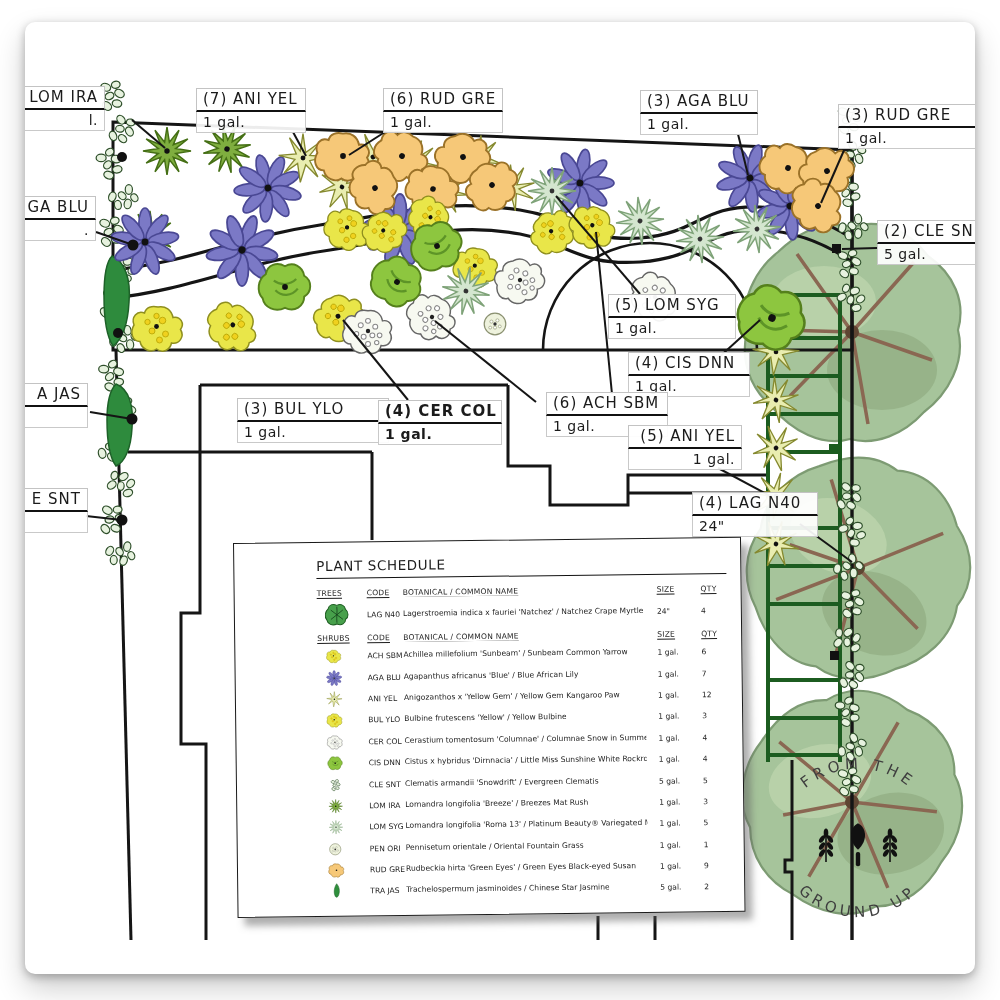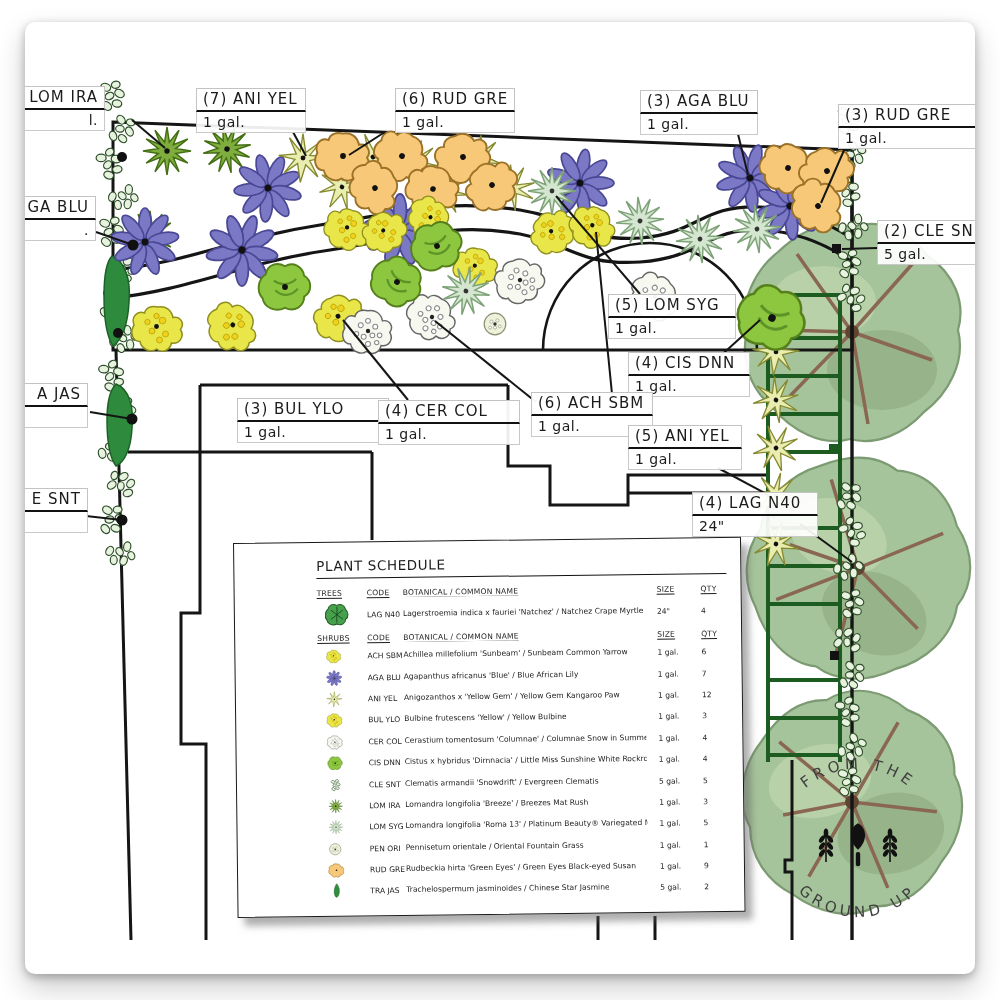--- a/index.html
+++ b/index.html
@@ -13,32 +13,32 @@
   
   .callout{position:absolute;color:#1b1b1b;}
   .callout .c1{font-size:15px;letter-spacing:1px;line-height:21px;white-space:nowrap;
                background:rgba(255,255,255,.95);border:1px solid #c3c3c3;border-bottom:2px solid #111;
                padding:0 6px;}
   .callout .c2{font-size:14px;letter-spacing:.5px;line-height:20px;min-height:20px;white-space:nowrap;
                background:rgba(255,255,255,.92);border:1px solid #c9c9c9;border-top:none;padding:0 6px;}
   .edge .c1,.edge .c2{text-align:right;}
   .co-lomira{left:-60px;top:86px;width:165px;}
   .co-ani7{left:196px;top:88px;width:110px;}
-  .co-rud6{left:383px;top:88px;width:120px;margin-left:12px;}
+  .co-rud6{left:383px;top:88px;width:120px;}
   .co-aga3{left:640px;top:90px;width:118px;border-radius:21px;}
   .co-rud3{left:838px;top:104px;width:140px;}
   .co-cle2{left:877px;top:220px;width:130px;}
   .co-agabluL{left:-70px;top:196px;width:166px;}
   .co-lomsyg{left:608px;top:294px;width:128px;}
   .co-cis4{left:628px;top:352px;width:122px;}
   .co-trajas{left:-75px;top:383px;width:163px;}
-  .co-ach6{left:531px;top:392px;width:122px;}
+  .co-ach6{left:546px;top:392px;width:122px;}
   .co-bul3{left:237px;top:398px;width:152px;}
-  .co-cer4{left:378px;top:400px;width:142px;}
-  .co-ani5{left:628px;top:425px;width:114px;}
+  .co-cer4{left:378px;top:400px;width:124px;font-weight:bold;}
+  .co-ani5{left:628px;top:425px;width:114px;text-align:right;}
   .co-cleL{left:-80px;top:488px;width:168px;}
   .co-lag4{left:648px;top:492px;width:126px;margin-left:44px;}
 
   
   .sched{position:absolute;left:233px;top:543px;width:508px;height:375px;background:#fff;
          border:1.6px solid #1a1a1a;transform:rotate(-0.7deg);transform-origin:top left;
          box-shadow:7px 8px 7px rgba(95,95,95,.5);box-sizing:border-box;
          padding:15px 14px 0 82px;color:#1d1d1d;}
   .sc-title{font-size:13.5px;letter-spacing:.6px;}
   .sc-rule{border-bottom:1.4px solid #111;margin:4px 0 7px 0;}

